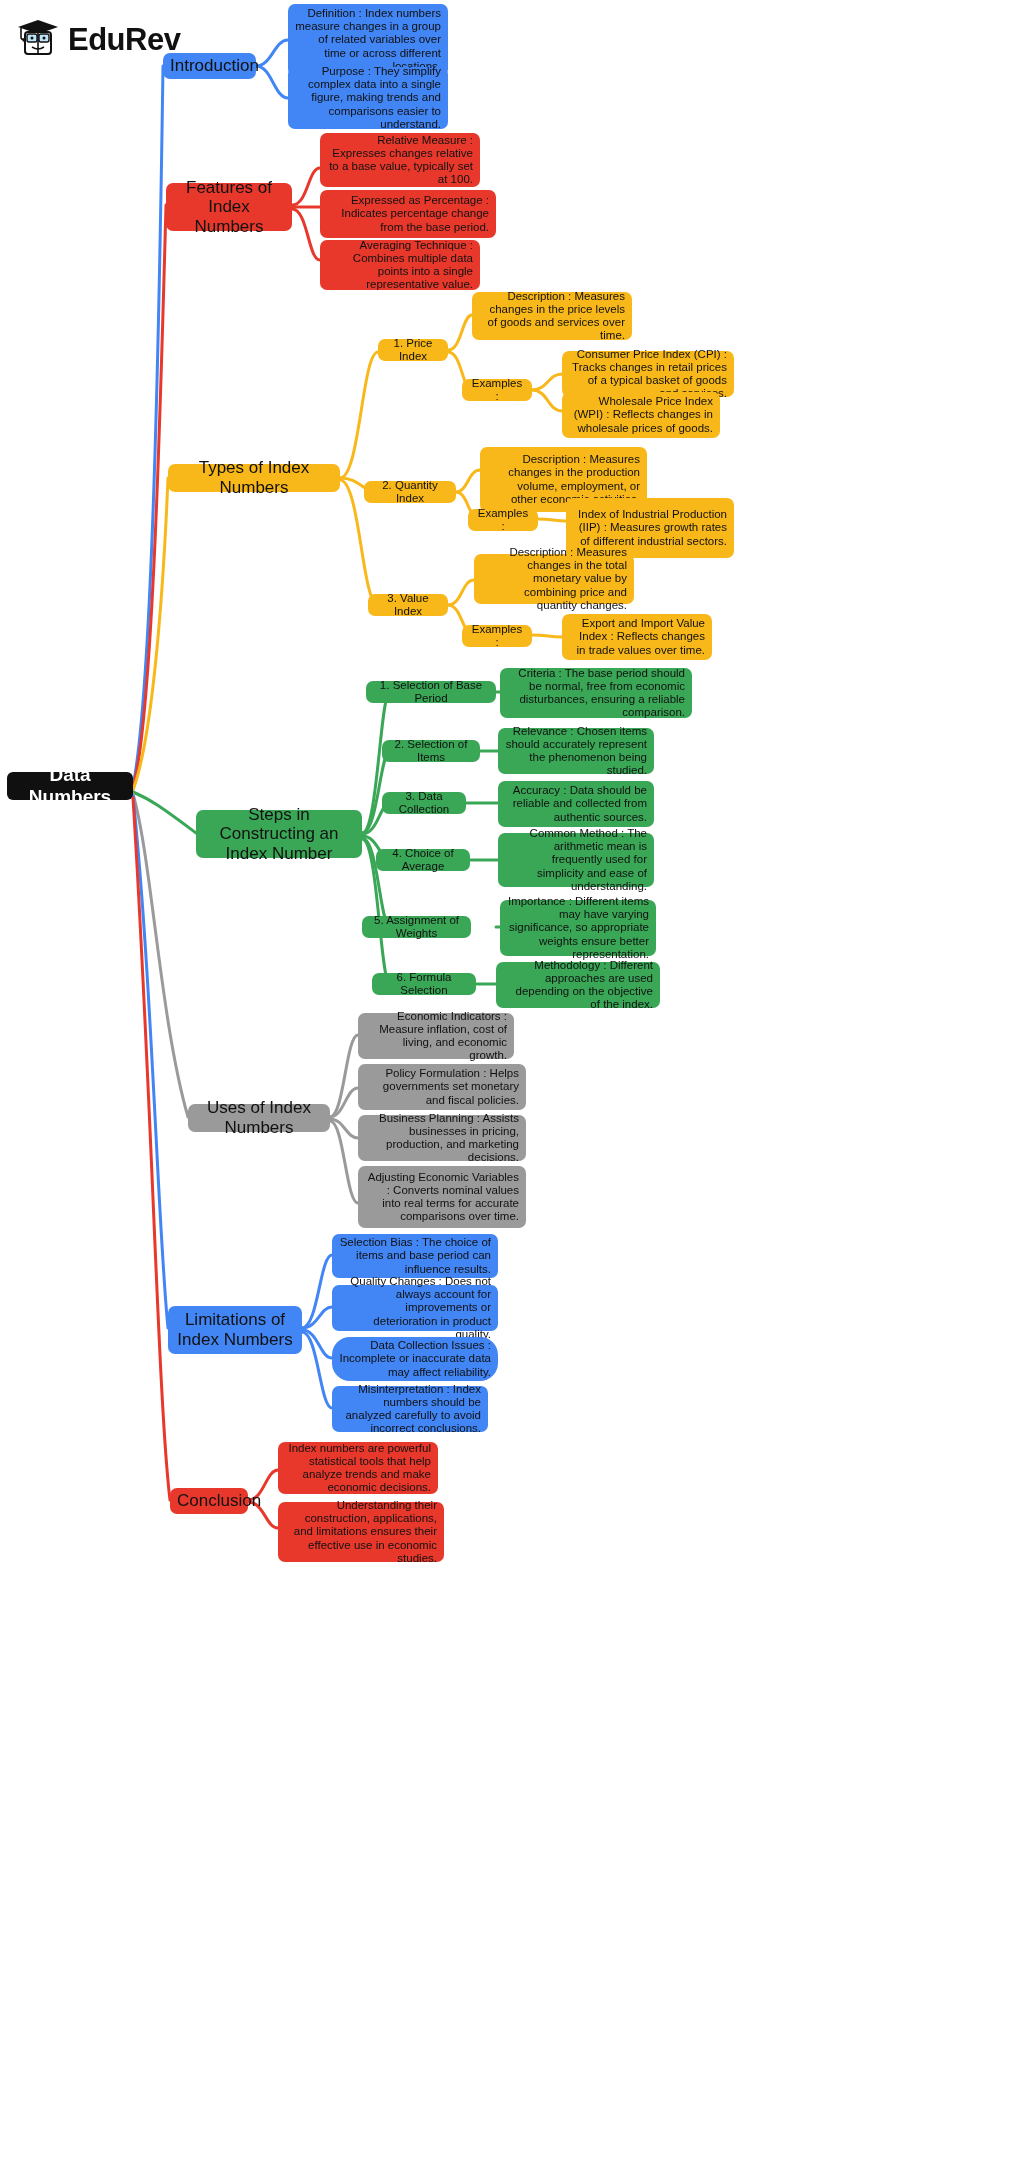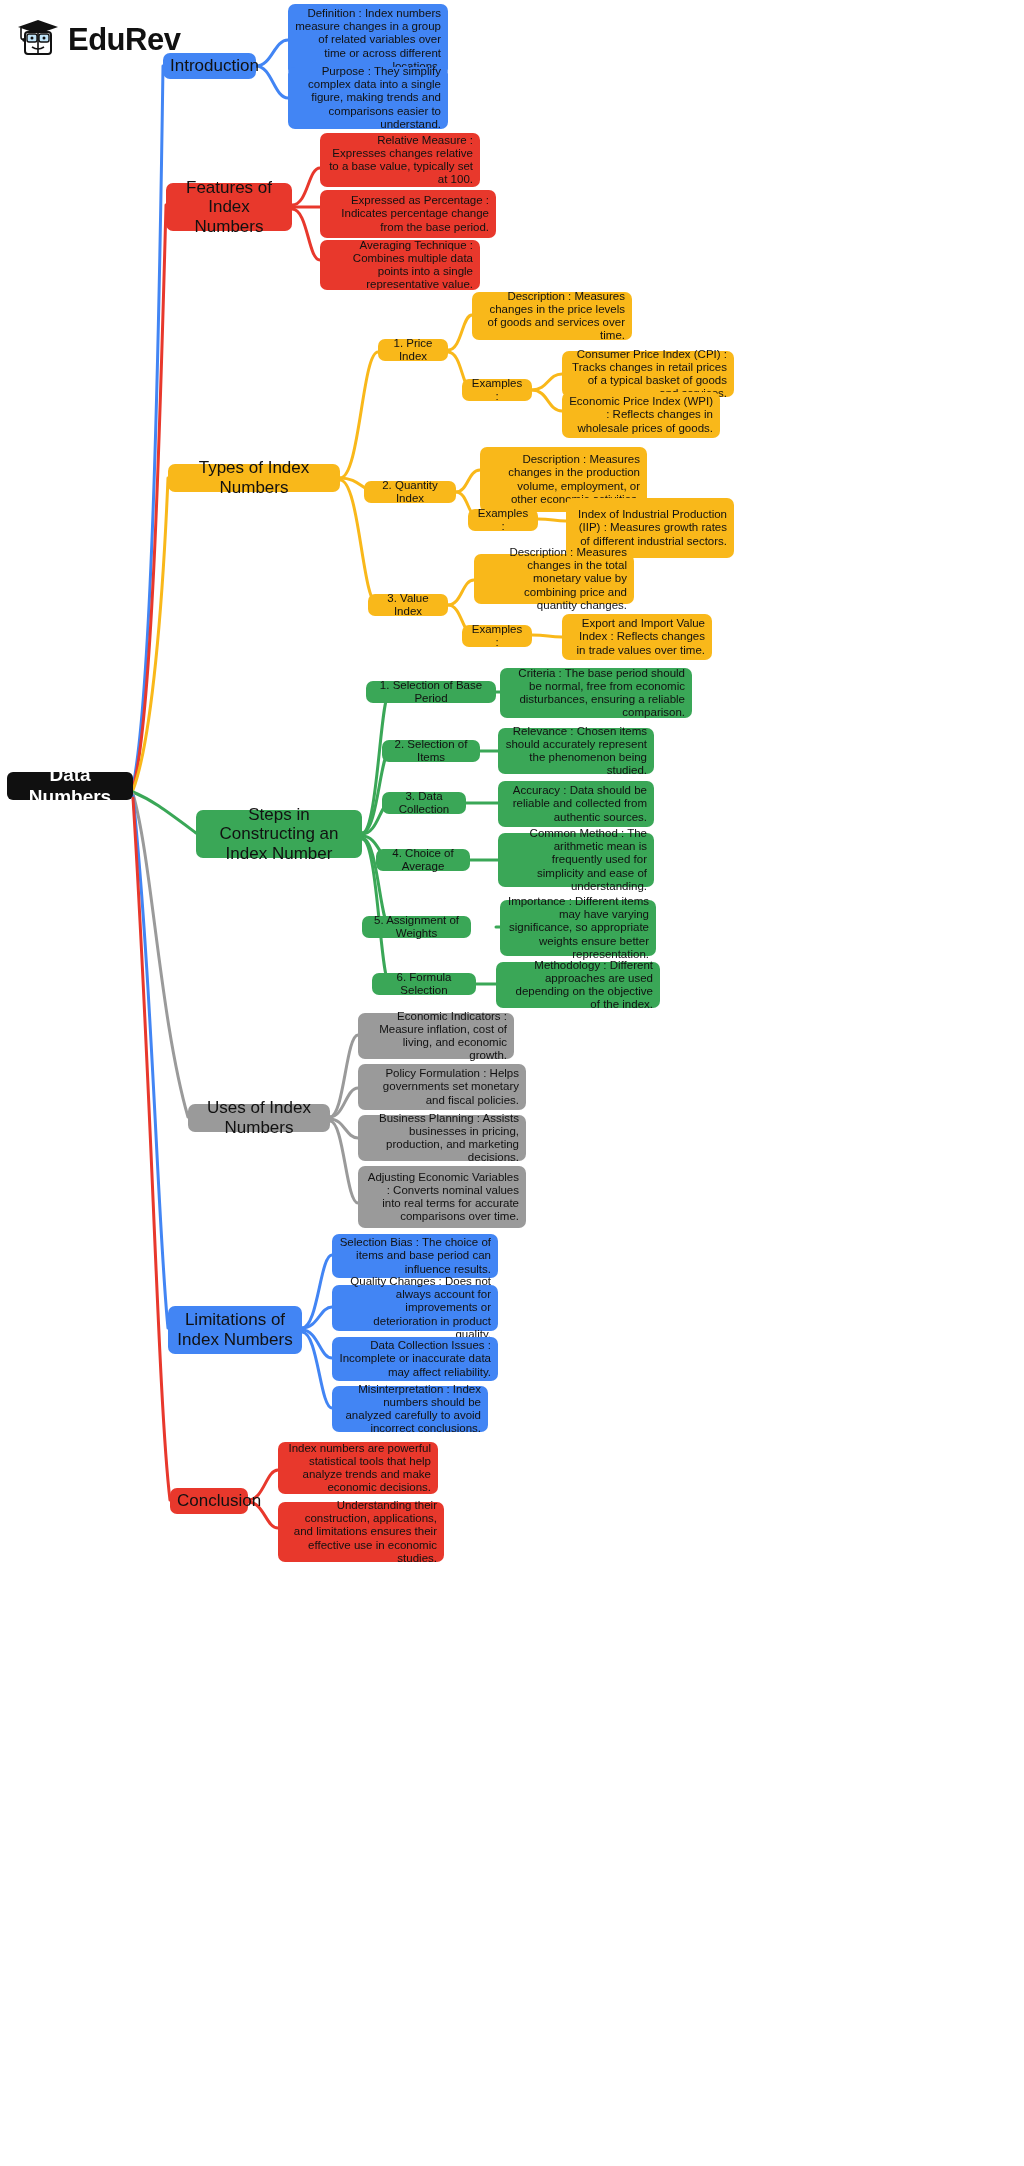--- a/index.html
+++ b/index.html
@@ -197,21 +197,21 @@
   <div class="node leaf c-yellow" style="left:472px; top:292px; width:160px; height:48px;">
     <span>Description : Measures changes in the price levels of goods and services over time.</span>
   </div>
   <div class="node l2 c-yellow" style="left:462px; top:379px; width:70px; height:22px;">
     <span>Examples :</span>
   </div>
   <div class="node leaf c-yellow" style="left:562px; top:351px; width:172px; height:46px;">
     <span>Consumer Price Index (CPI) : Tracks changes in retail prices of a typical basket of goods and services.</span>
   </div>
   <div class="node leaf c-yellow" style="left:562px; top:392px; width:158px; height:46px;">
-    <span>Economic Price Index (WPI) : Reflects changes in wholesale prices of goods.</span>
+    <span>Wholesale Price Index (WPI) : Reflects changes in wholesale prices of goods.</span>
   </div>
 
   <div class="node l2 c-yellow" style="left:364px; top:481px; width:92px; height:22px;">
     <span>2. Quantity Index</span>
   </div>
   <div class="node leaf c-yellow" style="left:480px; top:447px; width:167px; height:65px;padding-left:28px;">
     <span>Description : Measures changes in the production volume, employment, or other economic activities.</span>
   </div>
   <div class="node l2 c-yellow" style="left:468px; top:509px; width:70px; height:22px;">
     <span>Examples :</span>
@@ -297,21 +297,21 @@
 
   <div class="node l1 c-blue" style="left:168px; top:1306px; width:134px; height:48px;">
     <span>Limitations of Index Numbers</span>
   </div>
   <div class="node leaf c-blue" style="left:332px; top:1234px; width:166px; height:44px;">
     <span>Selection Bias : The choice of items and base period can influence results.</span>
   </div>
   <div class="node leaf c-blue" style="left:332px; top:1285px; width:166px; height:46px;">
     <span>Quality Changes : Does not always account for improvements or deterioration in product quality.</span>
   </div>
-  <div class="node leaf c-blue" style="left:332px; top:1337px; width:166px; height:44px;">
+  <div class="node leaf c-blue" style="left:332px; top:1337px; width:166px; height:44px;border-radius:18px;">
     <span>Data Collection Issues : Incomplete or inaccurate data may affect reliability.</span>
   </div>
   <div class="node leaf c-blue" style="left:332px; top:1386px; width:156px; height:46px;">
     <span>Misinterpretation : Index numbers should be analyzed carefully to avoid incorrect conclusions.</span>
   </div>
 
   <div class="node l1 c-red" style="left:170px; top:1488px; width:78px; height:26px;">
     <span>Conclusion</span>
   </div>
   <div class="node leaf c-red" style="left:278px; top:1442px; width:160px; height:52px;">

